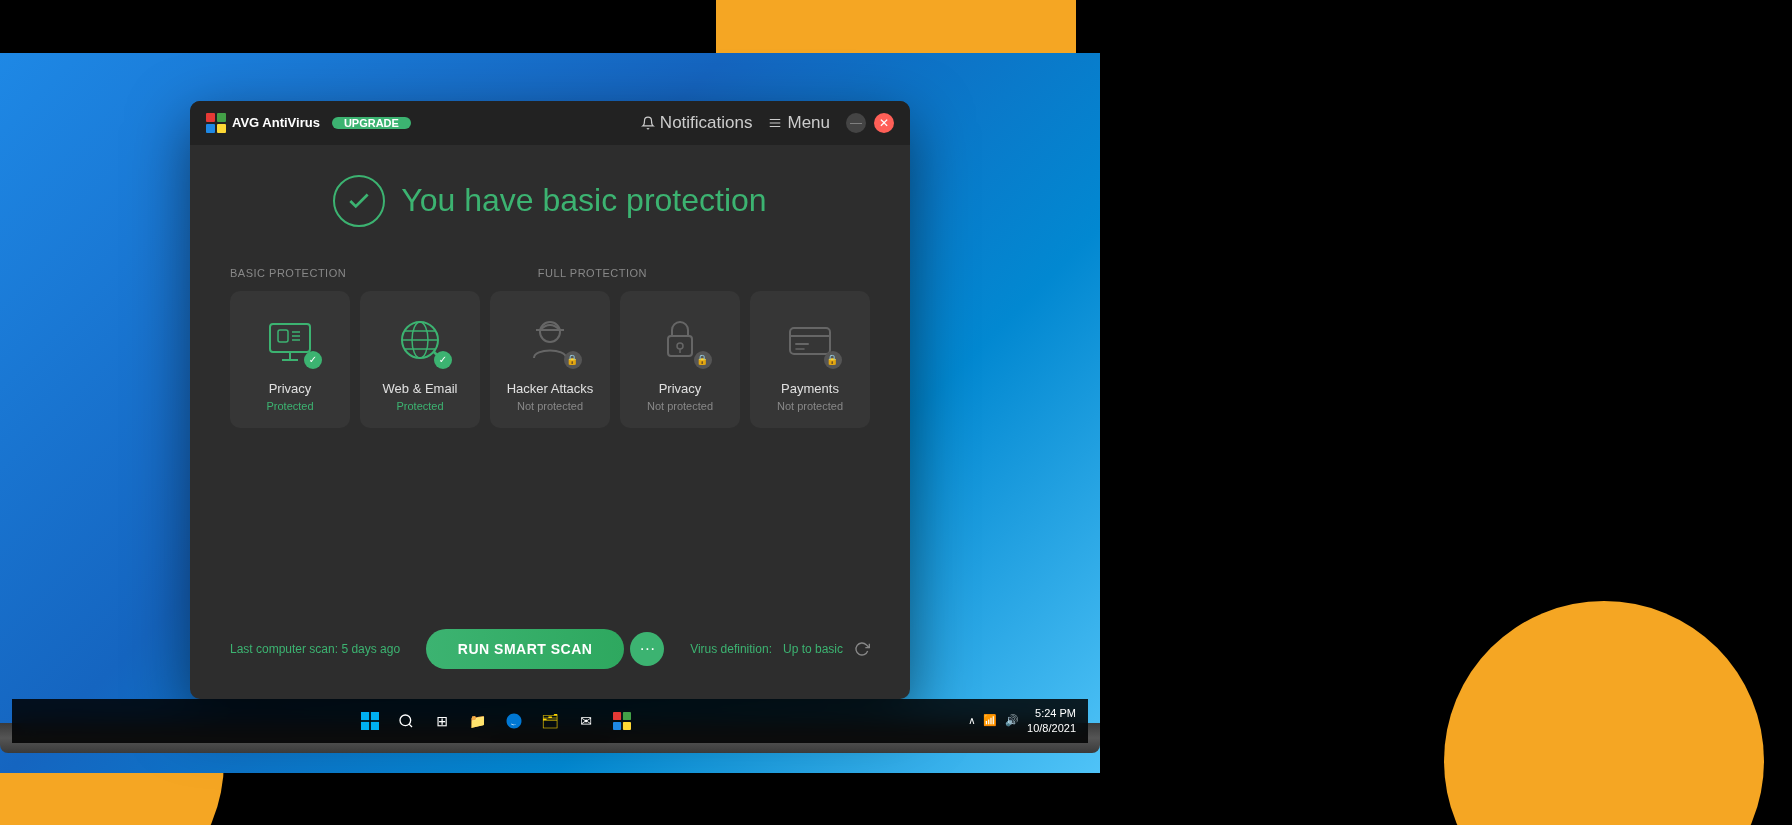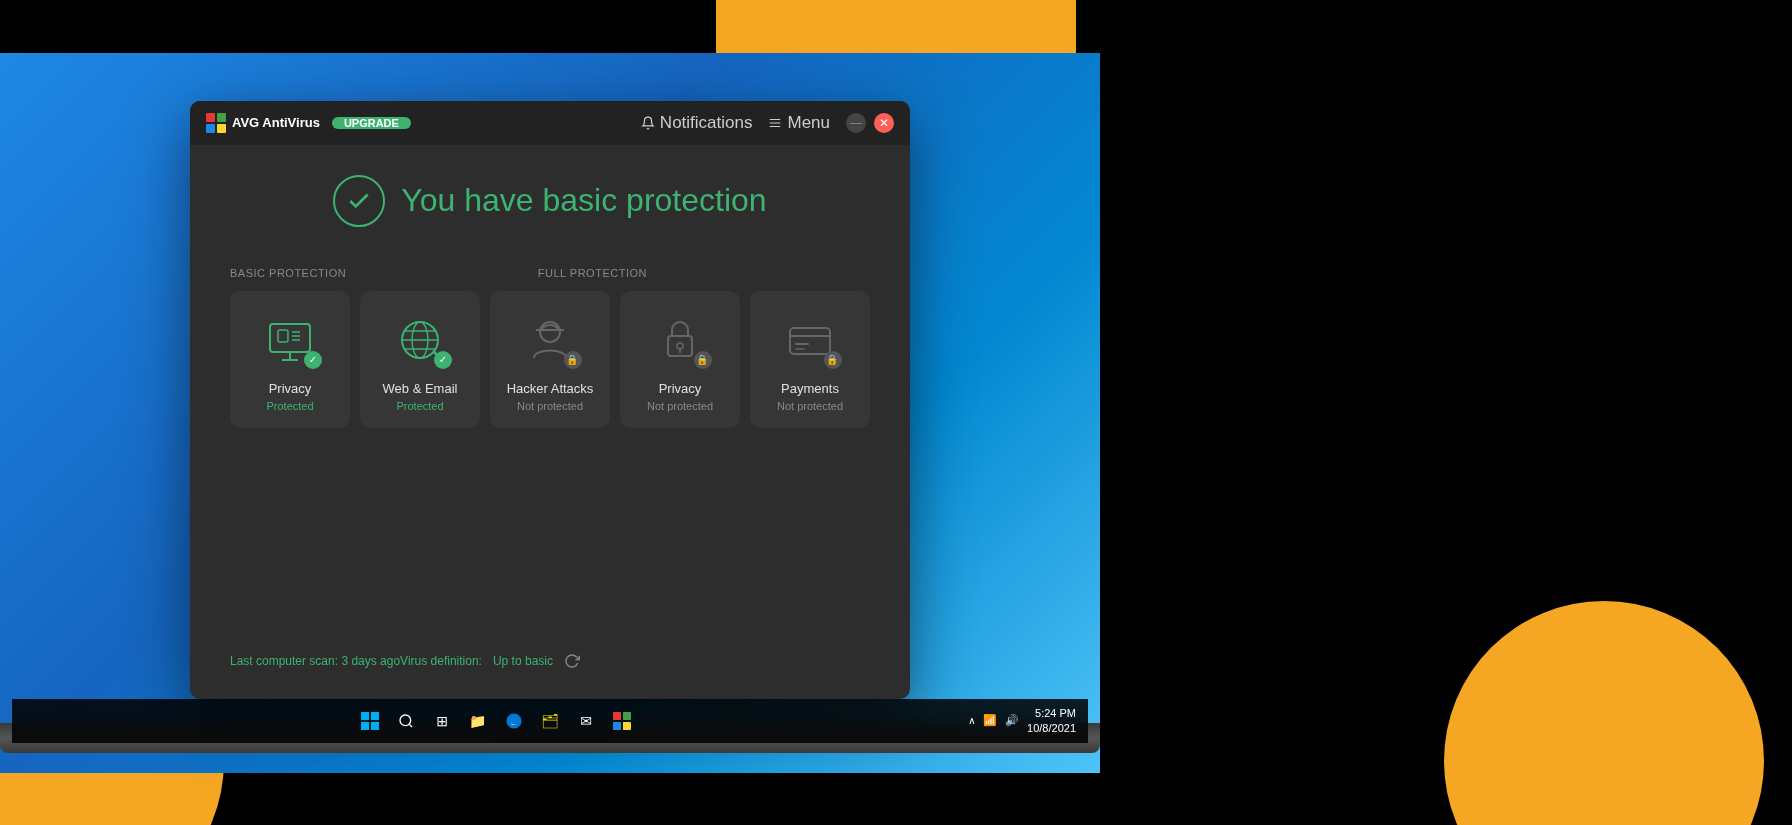--- a/index.html
+++ b/index.html
@@ -607,23 +607,27 @@
                 </div>
                 <div class="card-name">Payments</div>
                 <div class="card-status status-not-protected">Not protected</div>
               </div>
 
             </div>
           </div>
 
           <div class="bottom-bar">
             <div class="last-scan">
-              <span>Last computer scan: </span><span style="color:#3cb371">3 days ago</span>
-            </div>
-
+              <span>Last computer scan: </span><span style="color:#3cb371">5 days ago</span>
+            </div>
+
+            <div class="scan-btn-wrap">
+              <button class="scan-btn">RUN SMART SCAN</button>
+              <button class="scan-more-btn">···</button>
+            </div>
 
             <div class="virus-def">
               <span>Virus definition: </span>
                 <span style="color:#3cb371">Up to basic</span>
               <svg width="16" height="16" viewBox="0 0 24 24" fill="none" stroke="#888" stroke-width="2" style="cursor:pointer">
                 <polyline points="23 4 23 10 17 10"></polyline>
                 <path d="M20.49 15a9 9 0 1 1-2.12-9.36L23 10"></path>
               </svg>
             </div>
           </div>

